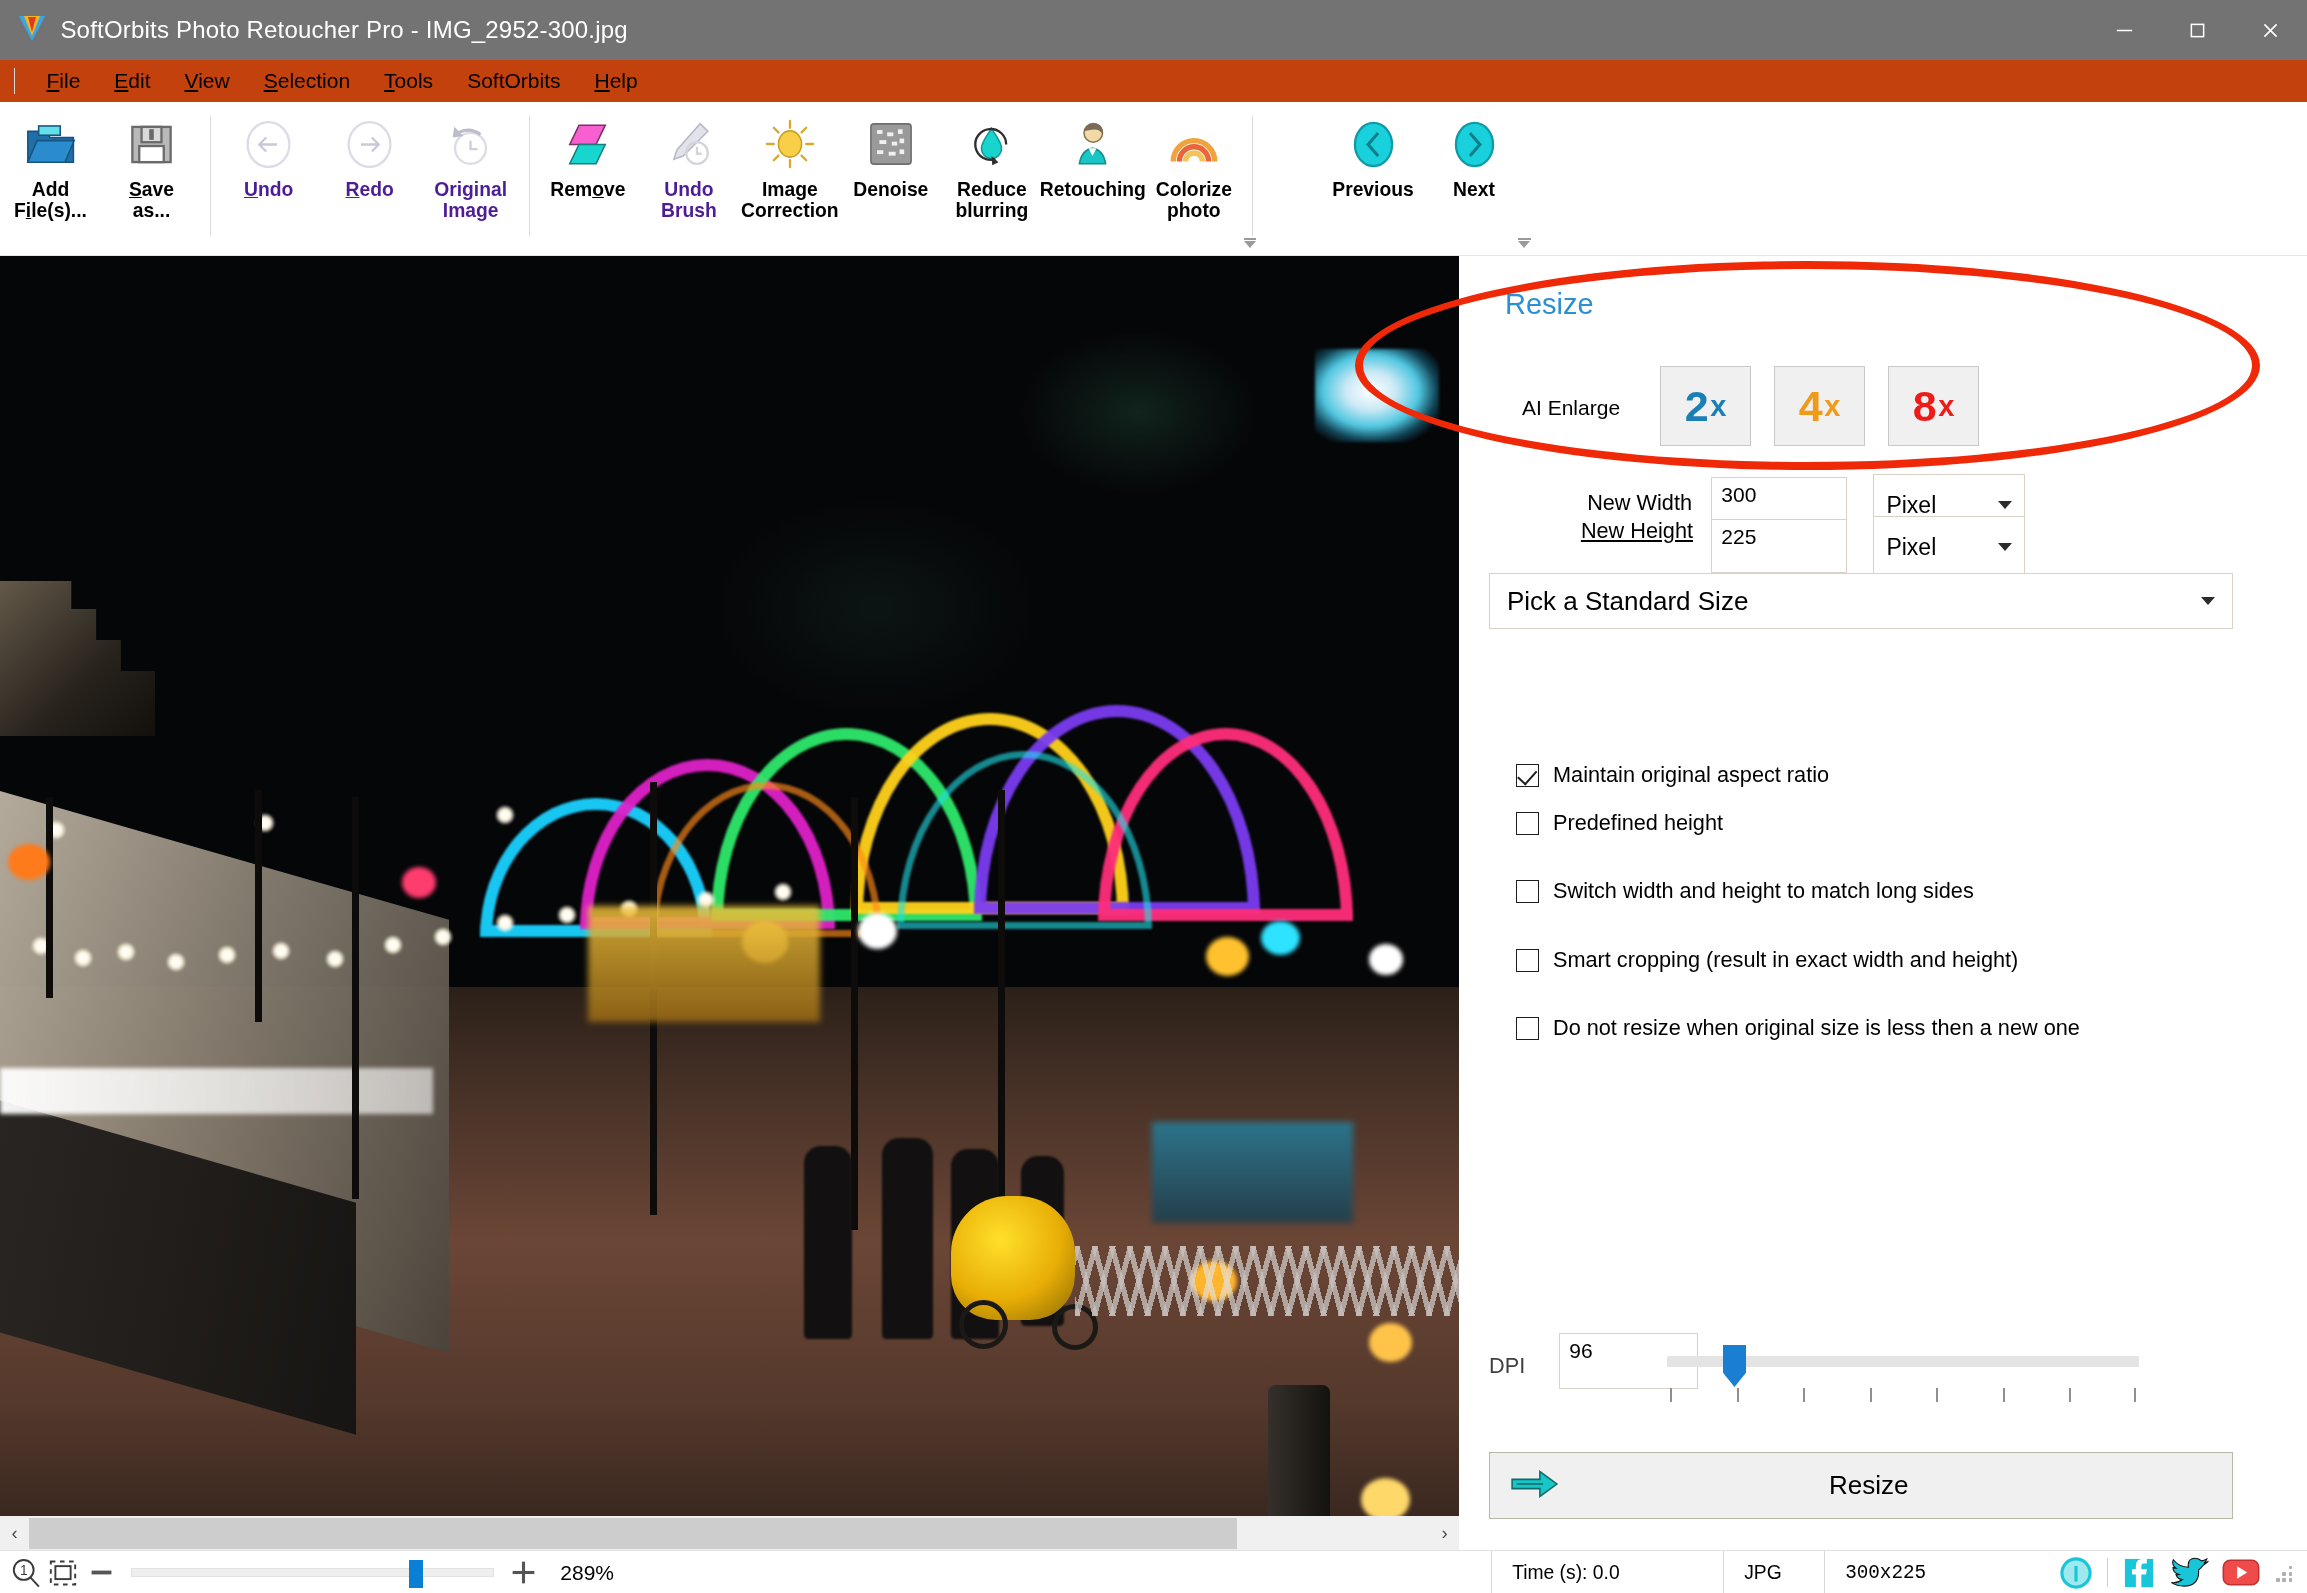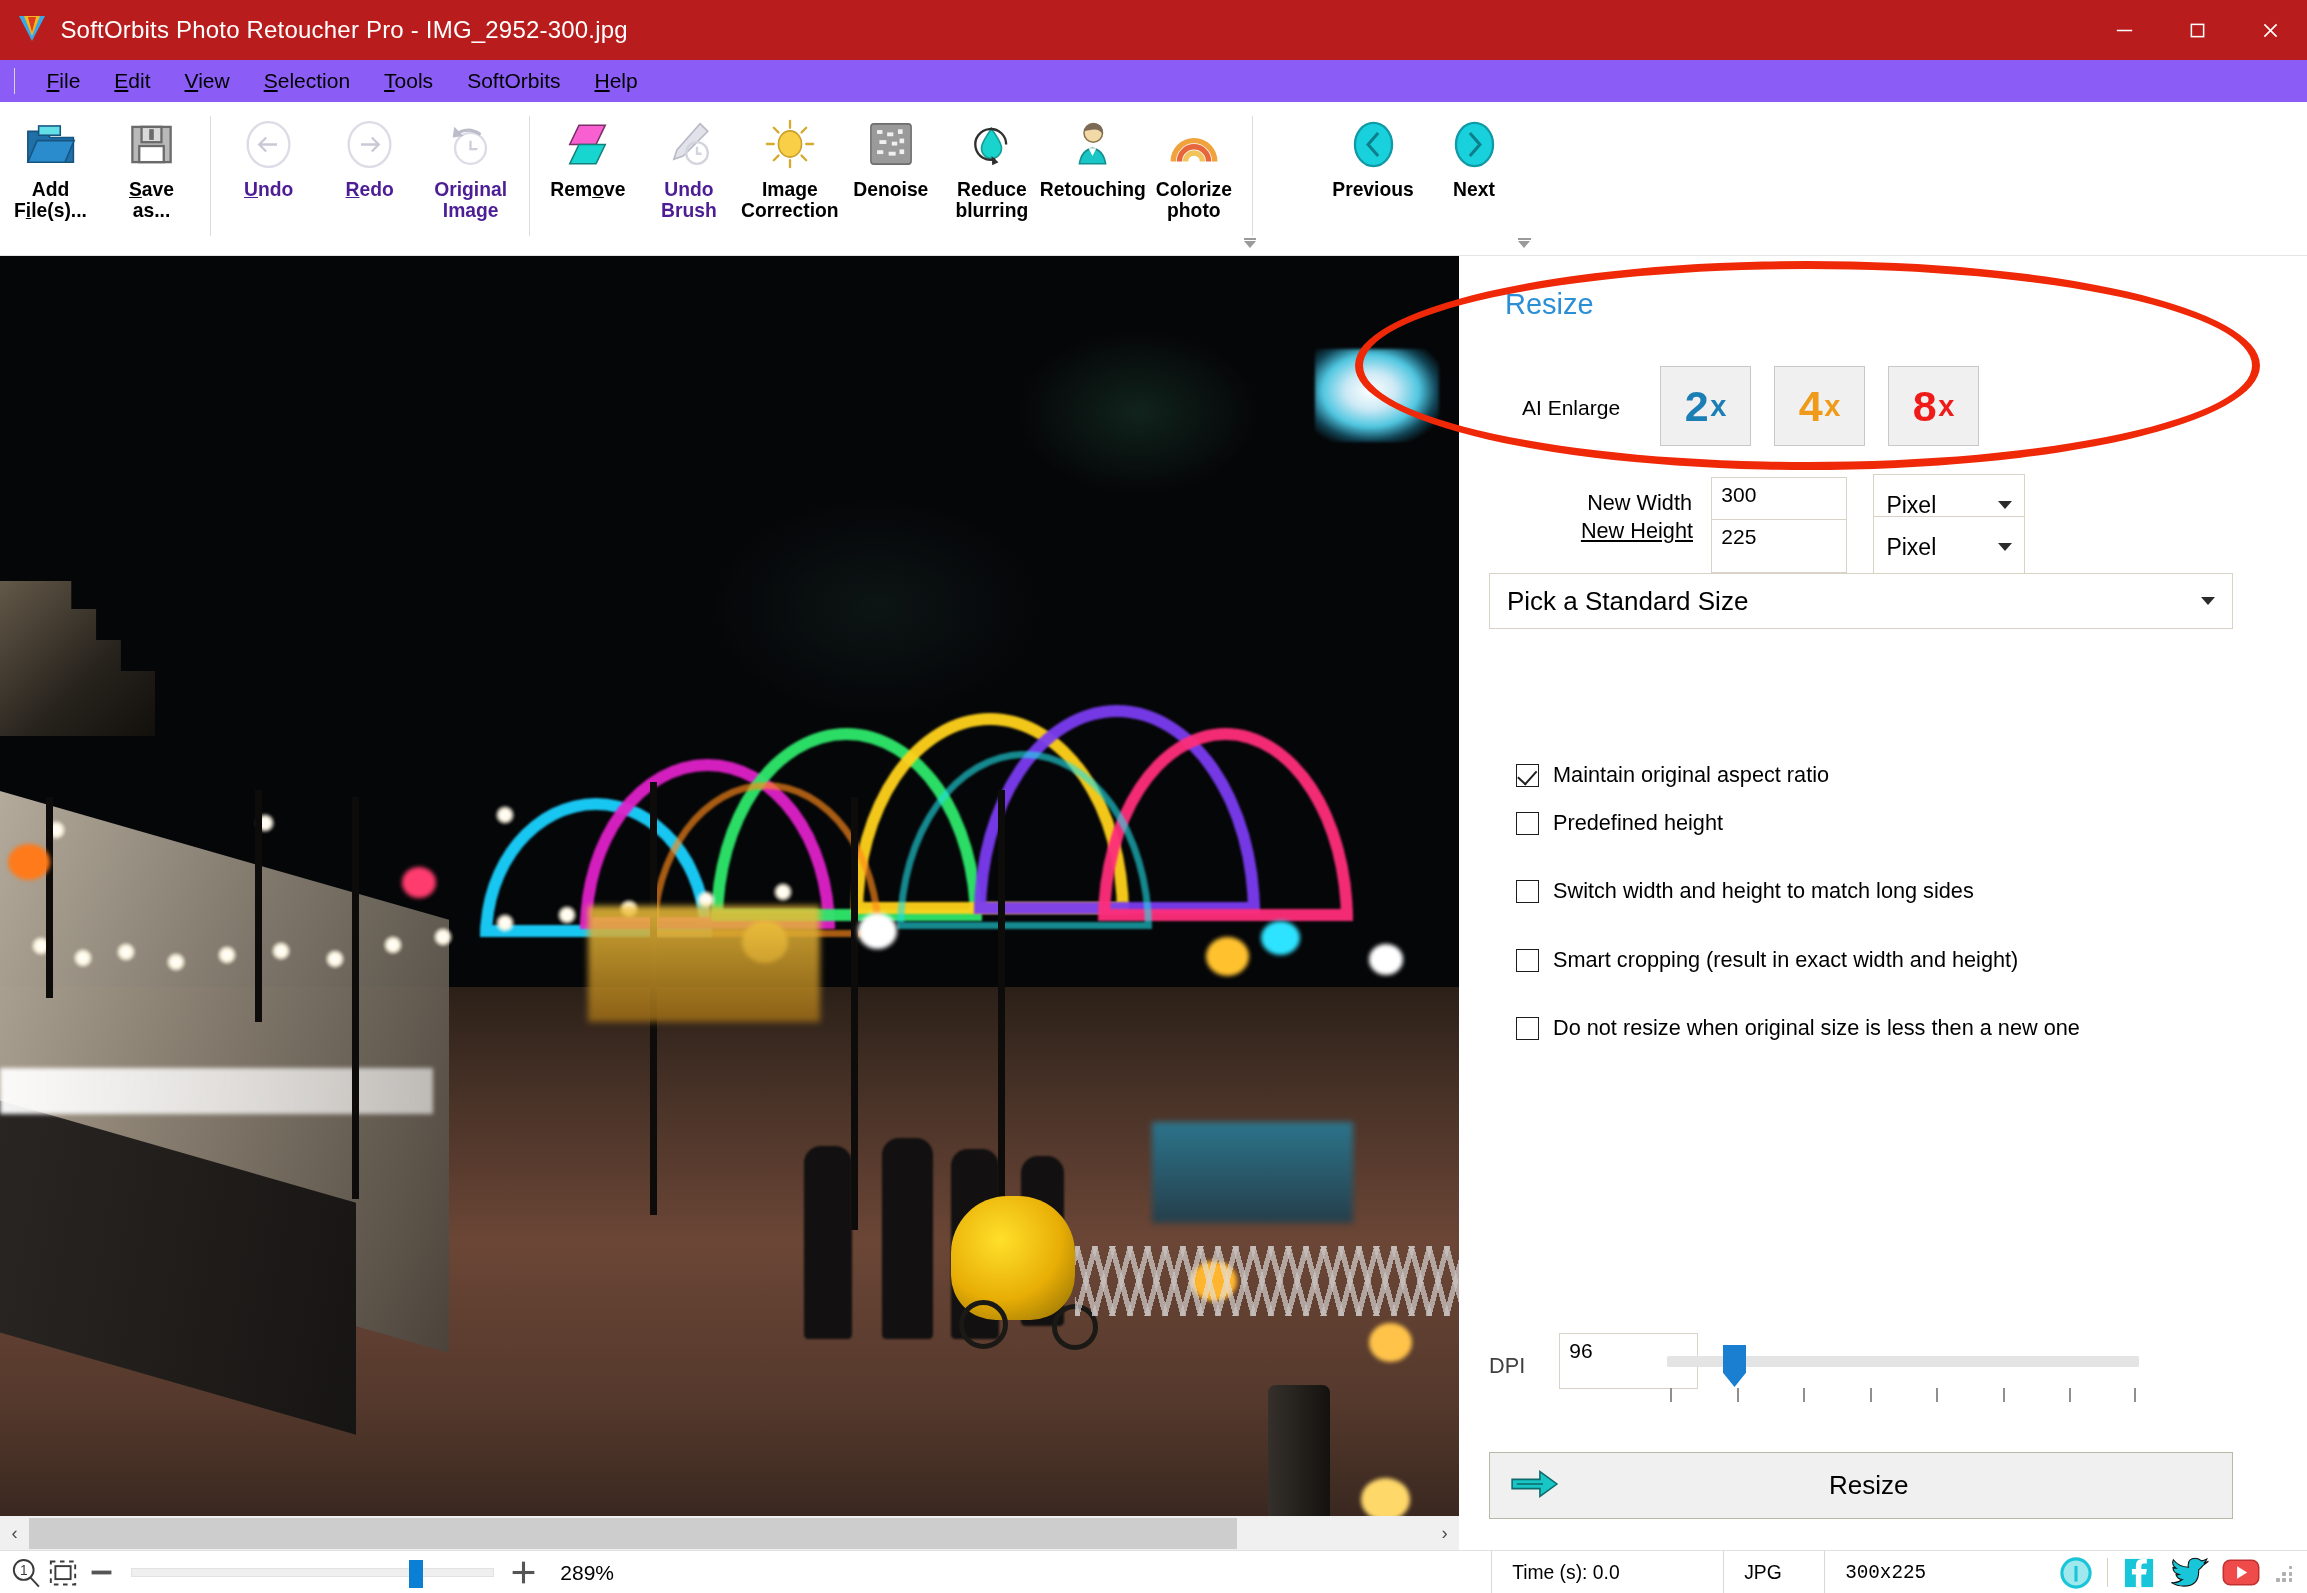--- a/index.html
+++ b/index.html
@@ -7,21 +7,21 @@
     width: 2307px; height: 1594px;
     overflow: hidden;
     font-family: "Liberation Sans", sans-serif;
     background: #ffffff;
   }
   .app { position: relative; width: 2307px; height: 1594px; background: #fff; }
 
   
   .titlebar {
     position: absolute; left: 0; top: 0; width: 2307px; height: 60px;
-    background: #b91c1c; display: flex; align-items: center;
+    background: #737373; display: flex; align-items: center;
   }
   .title-logo {
     width: 31px; height: 31px; margin-left: 17px; margin-right: 12.4px;
     position: relative; flex: 0 0 auto;
   }
   .title-logo .lg-a {
     position: absolute; left: 1.5px; top: 1.5px; width: 0; height: 0;
     border-left: 13px solid transparent; border-right: 13px solid transparent;
     border-top: 25px solid #3aa6e8;
   }
@@ -42,21 +42,21 @@
   .wincontrols { position: absolute; right: 0; top: 0; height: 60px; display: flex; }
   .wc {
     width: 73px; height: 60px; display: flex; align-items: center; justify-content: center;
     color: #fff;
   }
   .wc svg { display: block; }
 
   
   .menubar {
     position: absolute; left: 0; top: 60px; width: 2307px; height: 43px;
-    background: #8b5cf6; display: flex; align-items: center; padding-left: 14px;
+    background: #c2410c; display: flex; align-items: center; padding-left: 14px;
     border-bottom: 0.8px solid #fff;
   }
   .menubar .grip {
     width: 3.1px; height: 26px; border-left: 1.5px solid #d6d6d6; margin-right: 12.4px;
   }
   .menu-item {
     font-size: 21px; color: #000; padding: 3.9px 17px; white-space: nowrap;
     cursor: default;
   }
   .menu-item u { text-decoration: underline; }

